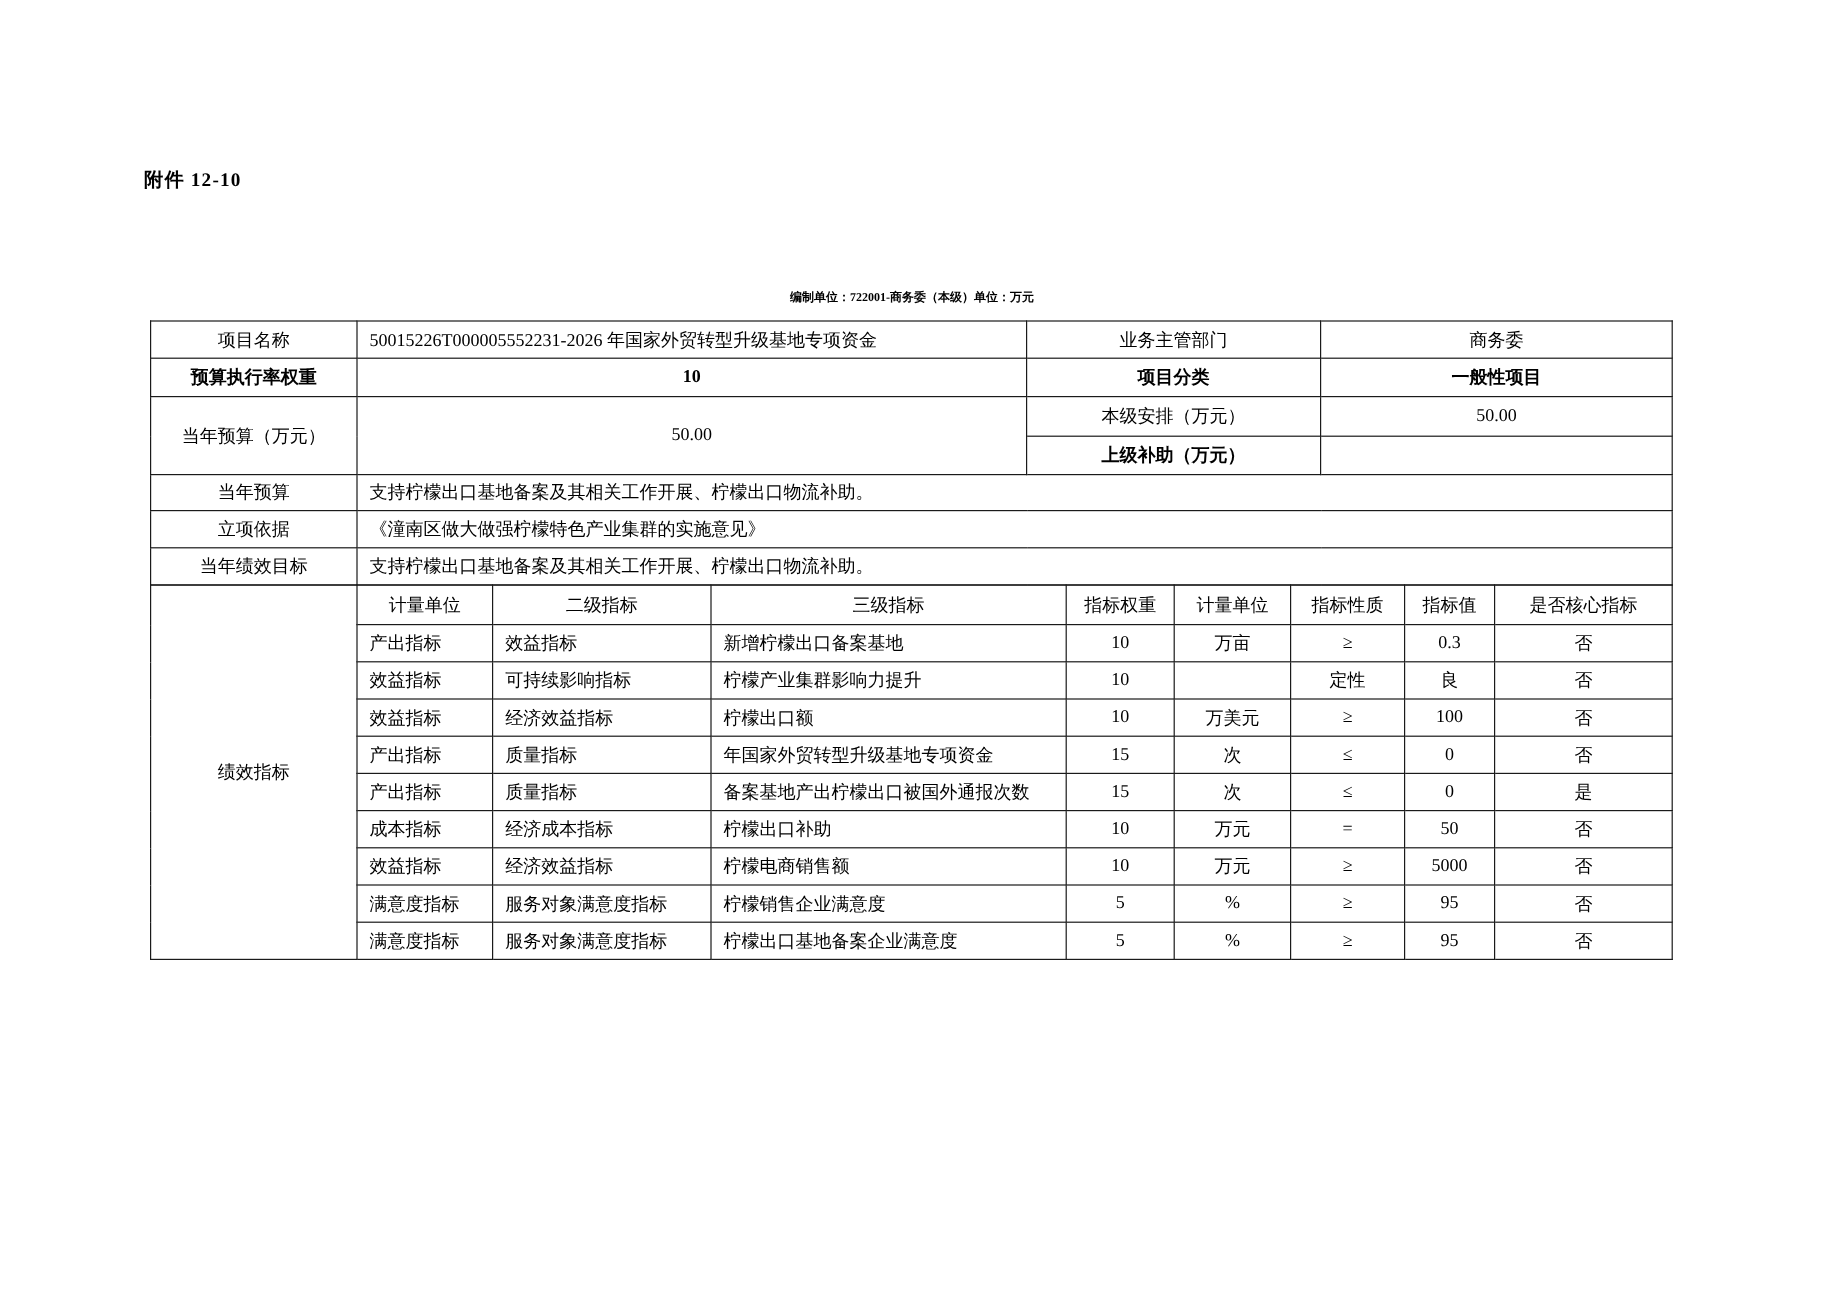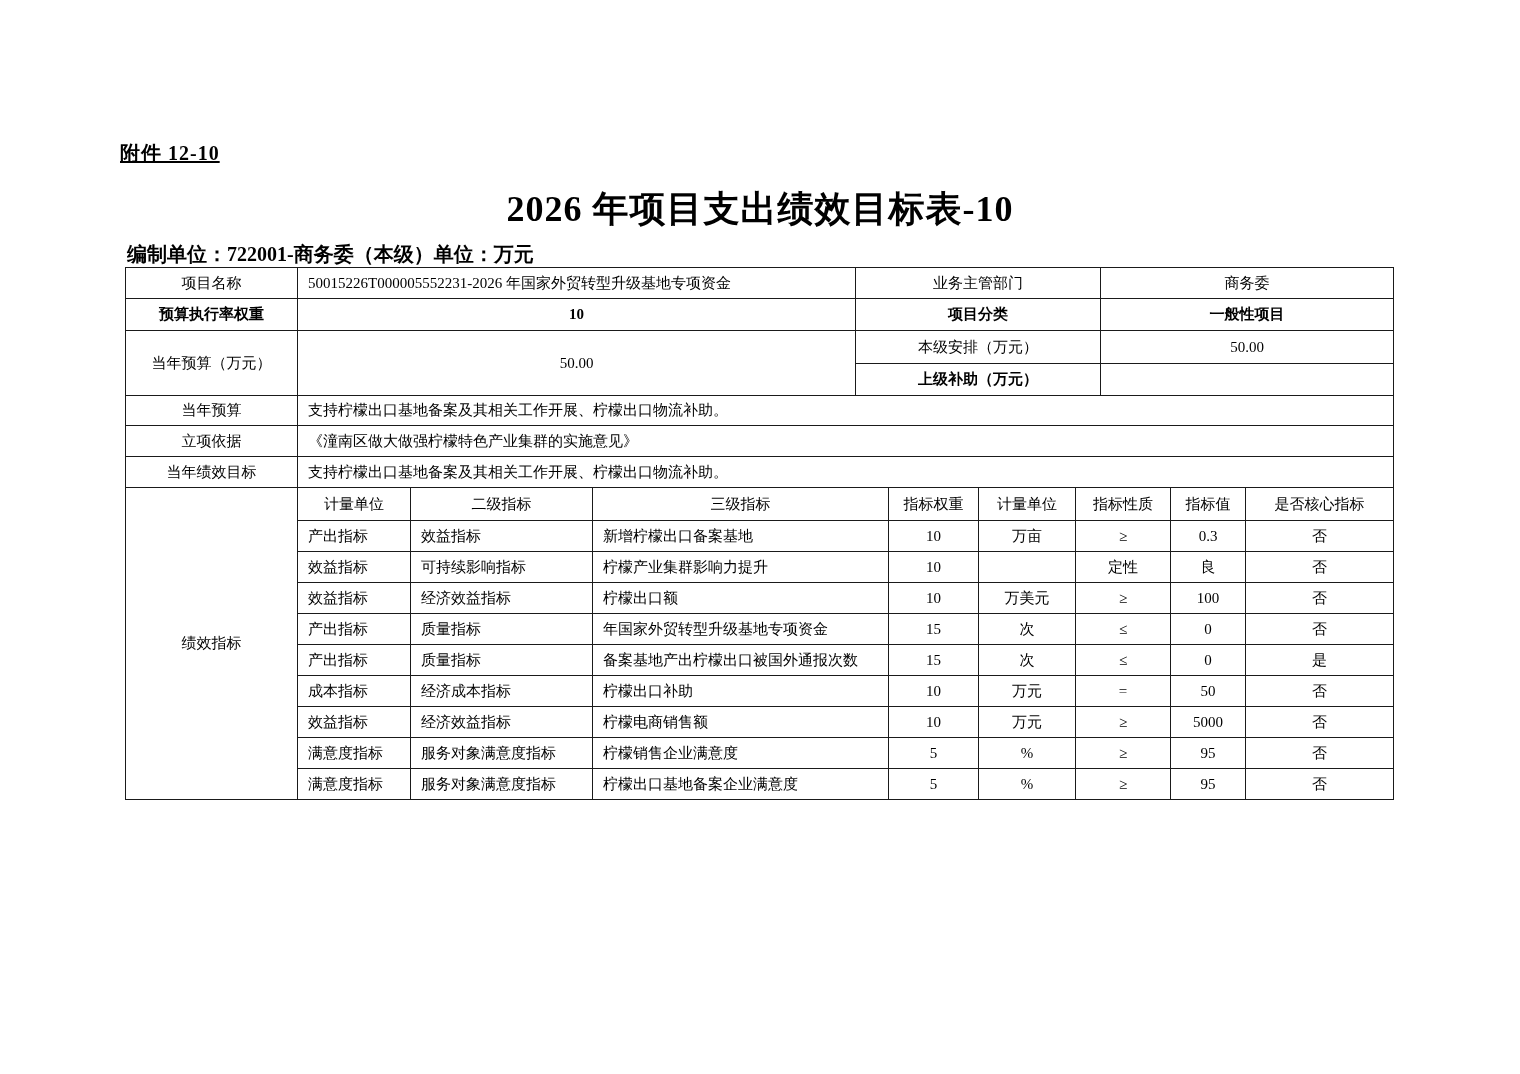--- a/index.html
+++ b/index.html
@@ -13,44 +13,43 @@
     position: relative;
     width: 1520px;
     height: 1074px;
     background: #ffffff;
     overflow: hidden;
   }
   .attachment {
     position: absolute;
     left: 120px;
     top: 140px;
-    font-size: 20px;
+    font-size: 16px;
     font-weight: bold;
     letter-spacing: 1px;
-    text-decoration: underline;
   }
   .title {
     position: absolute;
     left: 0;
     right: 0;
     top: 185px;
     margin: 0;
     text-align: center;
     font-size: 36px;
     font-weight: bold;
     letter-spacing: 1px;
   }
   .meta-row {
     position: absolute;
     left: 127px;
     width: 1266px;
     top: 241px;
     display: flex;
-    justify-content: flex-start;
-    font-size: 20px;
+    justify-content: center;
+    font-size: 10px;
     font-weight: 600;
   }
   .table-wrap {
     position: absolute;
     left: 125px;
     top: 267px;
     width: 1268px;
   }
   table.tbl {
     border-collapse: collapse;
@@ -84,21 +83,20 @@
     font-size: 17px;
   }
 </style>
 </head>
 <body>
 
 <div class="sheet">
 
   <div class="attachment">附件 12-10</div>
 
-  <h1 class="title">2026 年项目支出绩效目标表-10</h1>
 
   <div class="meta-row">
     <span>编制单位：722001-商务委（本级）</span>
     <span>单位：万元</span>
   </div>
 
   <div class="table-wrap">
 
     <table class="tbl top-table">
       <colgroup>

